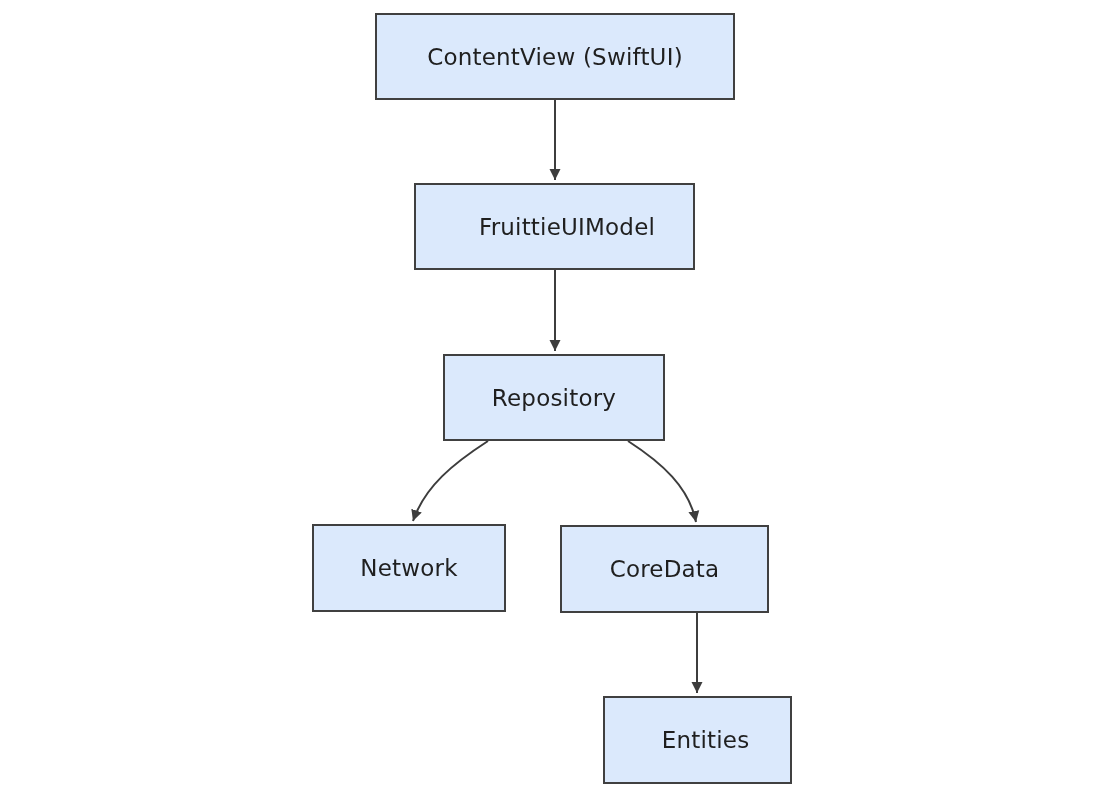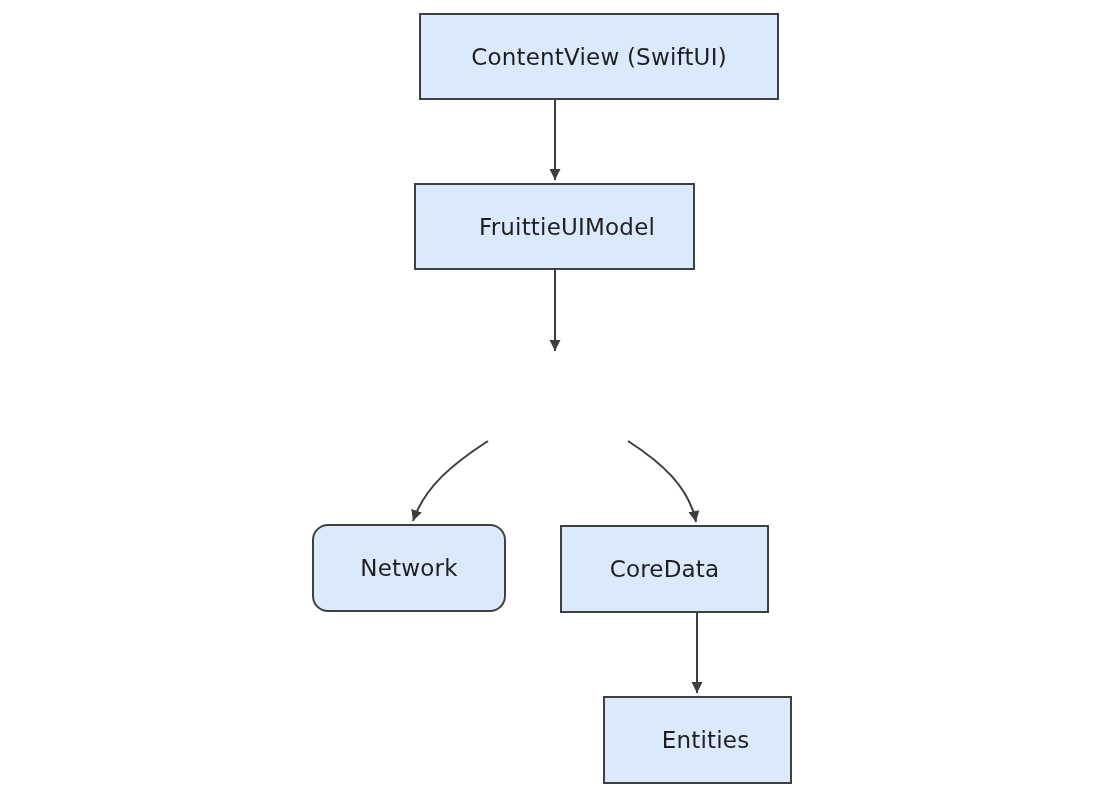--- a/index.html
+++ b/index.html
@@ -28,24 +28,24 @@
     background: #dbe9fc;
     border: 2px solid #404040;
     display: flex;
     align-items: center;
     justify-content: center;
     font-size: 23px;
     color: #1f1f1f;
     letter-spacing: 0.2px;
     white-space: nowrap;
   }
-  .node-contentview    { left: 375px; top: 13px;  width: 360px; height: 87px; margin-left: 44px; }
+  .node-contentview    { left: 375px; top: 13px;  width: 360px; height: 87px; }
   .node-fruittieuimodel{ left: 414px; top: 183px; width: 281px; height: 87px; padding-left: 25px; }
   .node-repository     { left: 443px; top: 354px; width: 222px; height: 87px; }
-  .node-network        { left: 312px; top: 524px; width: 194px; height: 88px; border-radius: 16px; }
+  .node-network        { left: 312px; top: 524px; width: 194px; height: 88px; }
   .node-coredata       { left: 560px; top: 525px; width: 209px; height: 88px; }
   .node-entities       { left: 603px; top: 696px; width: 189px; height: 88px; padding-left: 16px; }
   .edge-path {
     fill: none;
     stroke: #3d3d3d;
     stroke-width: 2px;
   }
 </style>
 </head>
 <body>
@@ -66,20 +66,23 @@
   </svg>
 
   <div class="node node-contentview">
     <span>ContentView (SwiftUI)</span>
   </div>
 
   <div class="node node-fruittieuimodel">
     <span>FruittieUIModel</span>
   </div>
 
+  <div class="node node-repository">
+    <span>Repository</span>
+  </div>
 
   <div class="node node-network">
     <span>Network</span>
   </div>
 
   <div class="node node-coredata">
     <span>CoreData</span>
   </div>
 
   <div class="node node-entities">

